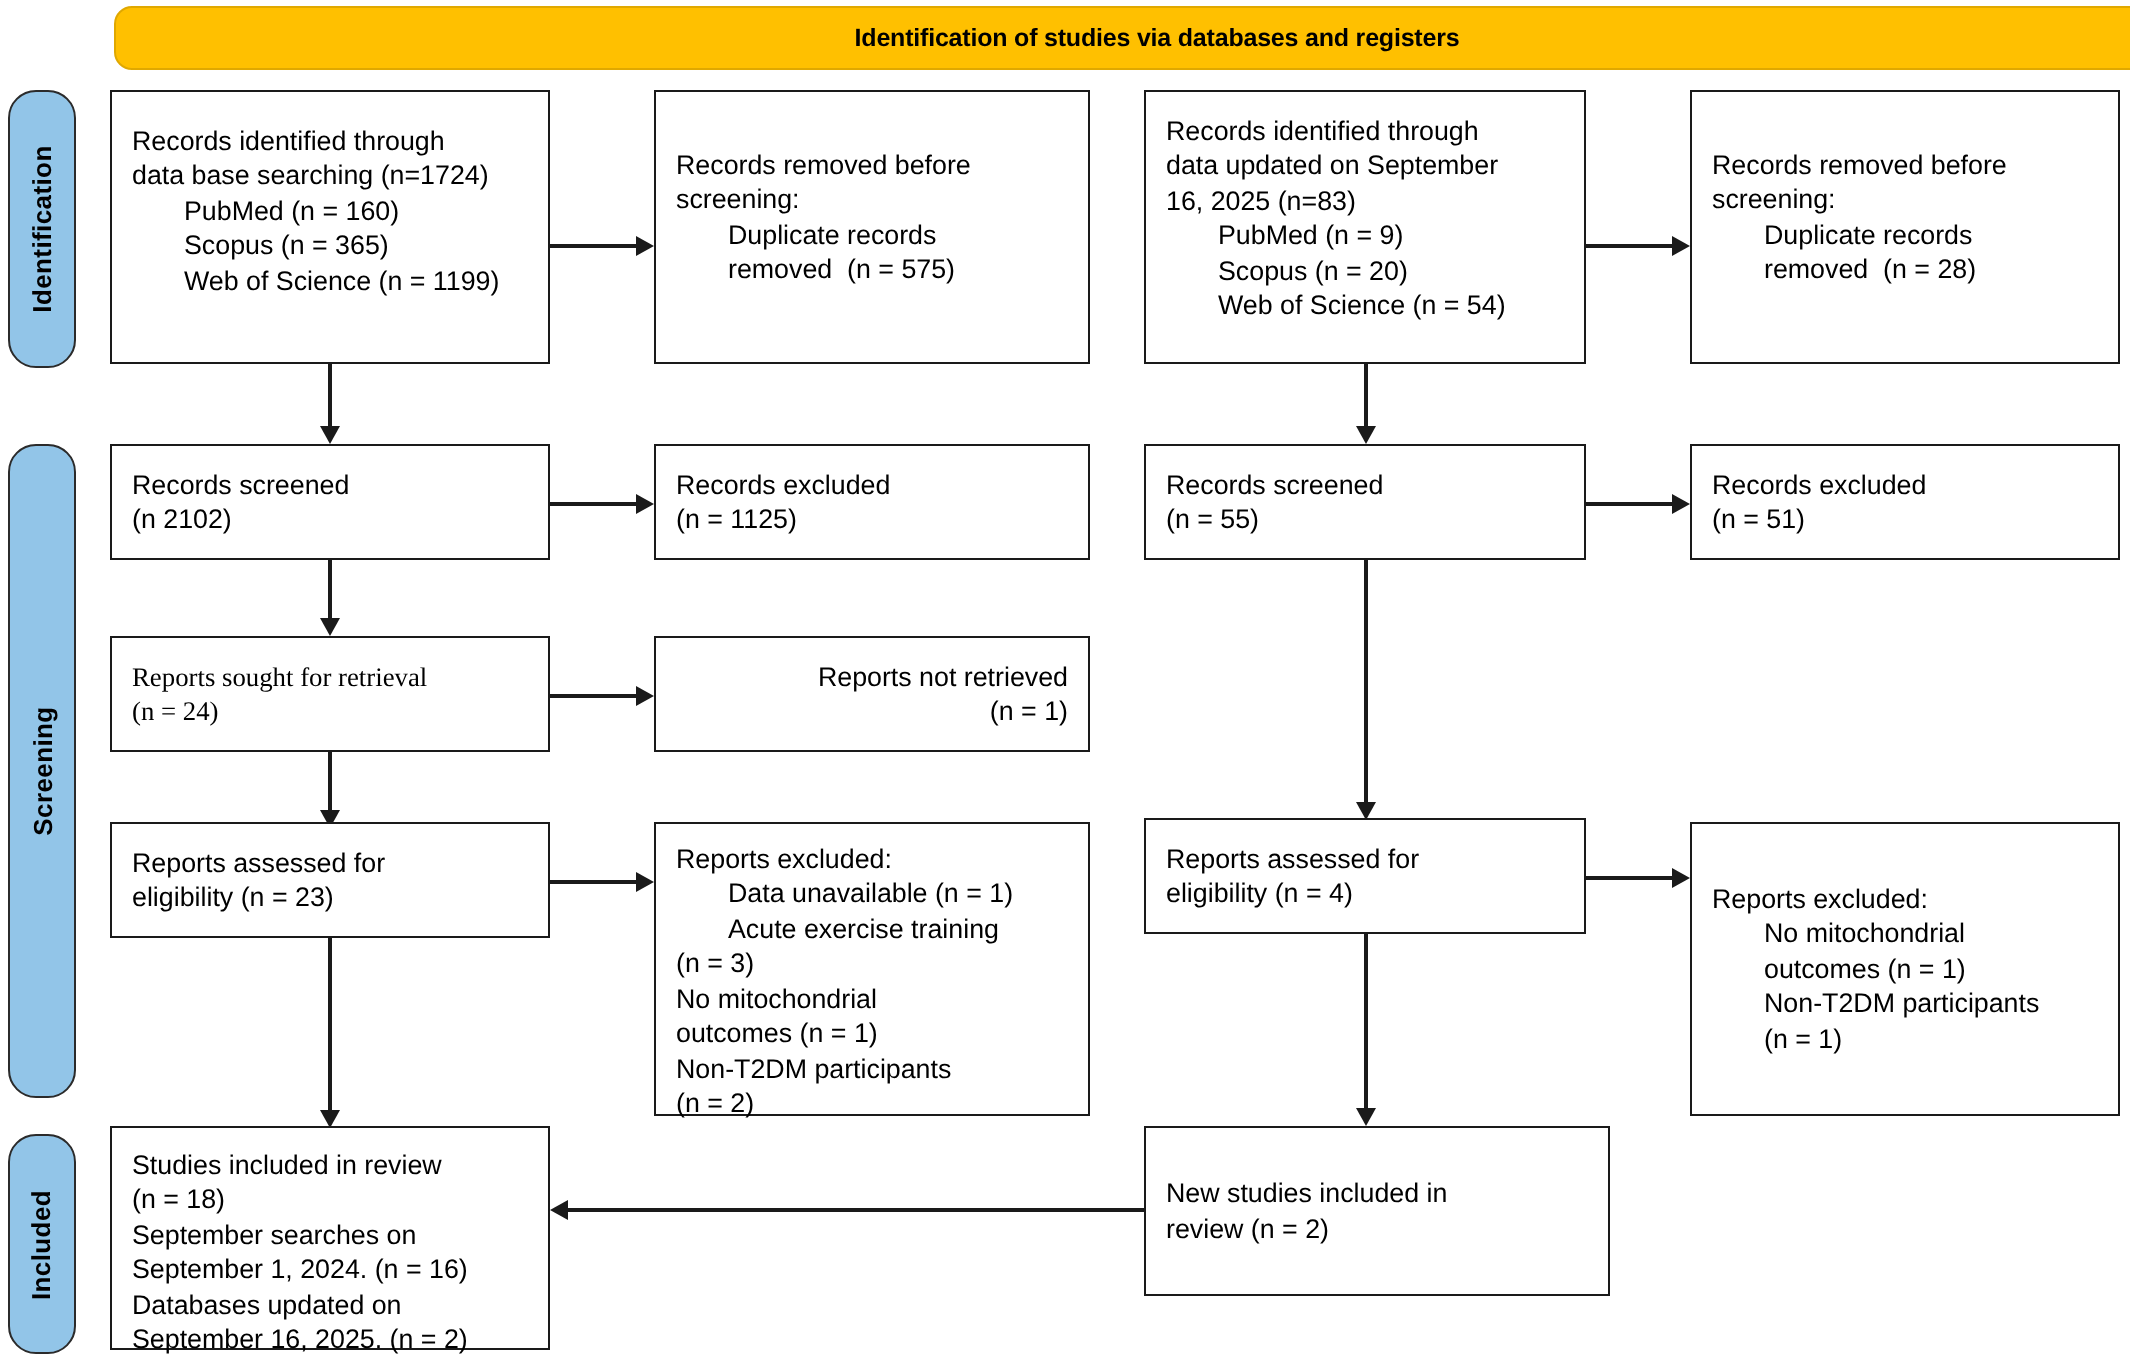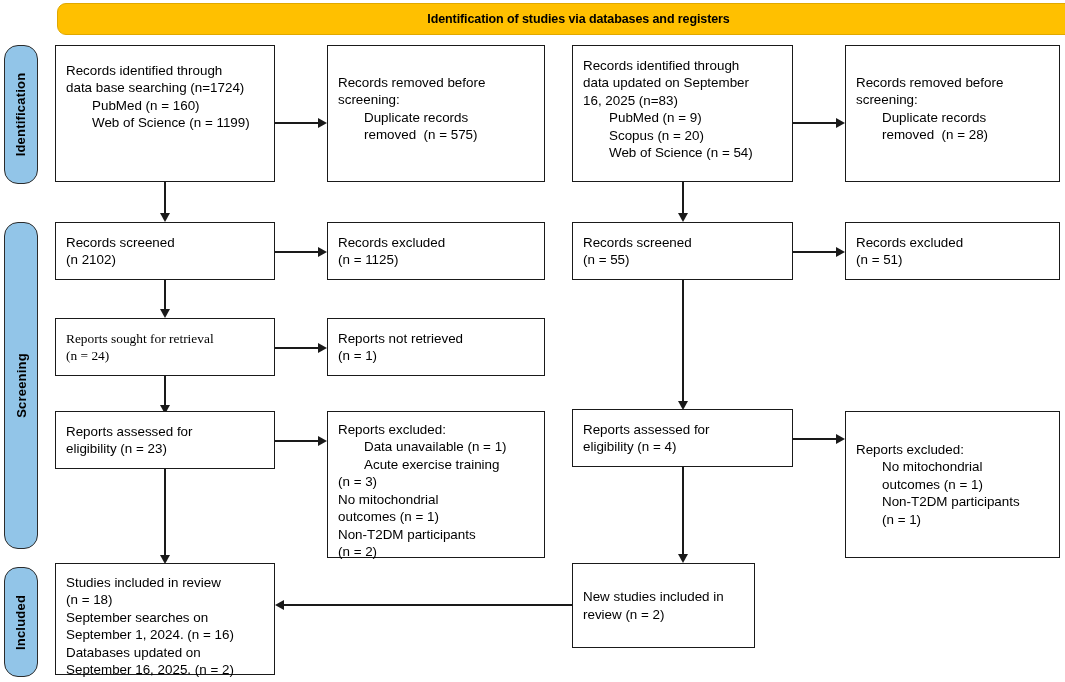--- a/index.html
+++ b/index.html
@@ -100,20 +100,21 @@
     <span>Screening</span>
   </div>
   <div class="vlabel" style="left: 4px; top: 567px; width: 32px; height: 108px; background: rgb(146, 197, 232);">
     <span>Included</span>
   </div>
 
   <div class="box top-align" style="left:55px;top:45px;width:220px;height:137px;padding-top:16px;">
     <div class="line">Records identified through</div>
     <div class="line">data base searching (n=1724)</div>
     <div class="line ind">PubMed (n = 160)</div>
+    <div class="line ind">Scopus (n = 365)</div>
     <div class="line ind">Web of Science (n = 1199)</div>
   </div>
 
   <div class="hline" style="left:275px;top:122px;width:43px;"></div>
   <div class="arrow-r" style="left:318px;top:117.5px;"></div>
 
   <div class="box top-align" style="left:327px;top:45px;width:218px;height:137px;padding-top:28px;">
     <div class="line">Records removed before</div>
     <div class="line">screening:</div>
     <div class="line ind">Duplicate records</div>
@@ -175,21 +176,21 @@
   <div class="arrow-d" style="left:159.5px;top:309px;"></div>
 
   <div class="box" style="left:55px;top:318px;width:220px;height:58px;font-family:Liberation Serif, serif;">
     <div class="line">Reports sought for retrieval</div>
     <div class="line">(n = 24)</div>
   </div>
 
   <div class="hline" style="left:275px;top:347px;width:43px;"></div>
   <div class="arrow-r" style="left:318px;top:342.5px;"></div>
 
-  <div class="box" style="left:327px;top:318px;width:218px;height:58px;">
+  <div class="box" style="left:327px;top:318px;width:218px;height:58px;align-items:flex-end;">
     <div class="line">Reports not retrieved</div>
     <div class="line">(n = 1)</div>
   </div>
 
   <div class="vline" style="left:682px;top:280px;height:122px;"></div>
   <div class="arrow-d" style="left:677.5px;top:401px;"></div>
 
   <div class="vline" style="left:164px;top:376px;height:30px;"></div>
   <div class="arrow-d" style="left:159.5px;top:405px;"></div>
 
@@ -236,21 +237,21 @@
     <div class="line">(n = 18)</div>
     <div class="line">September searches on</div>
     <div class="line">September 1, 2024. (n = 16)</div>
     <div class="line">Databases updated on</div>
     <div class="line">September 16, 2025. (n = 2)</div>
   </div>
 
   <div class="vline" style="left:682px;top:467px;height:88px;"></div>
   <div class="arrow-d" style="left:677.5px;top:554px;"></div>
 
-  <div class="box" style="left:572px;top:563px;width:183px;height:85px;">
+  <div class="box" style="left:572px;top:563px;width:233px;height:85px;">
     <div class="line">New studies included in</div>
     <div class="line">review (n = 2)</div>
   </div>
 
   <div class="hline" style="left:284px;top:604px;width:288px;"></div>
   <div class="arrow-l" style="left:275px;top:599.5px;"></div>
 
 </div>
 
 </body></html>

